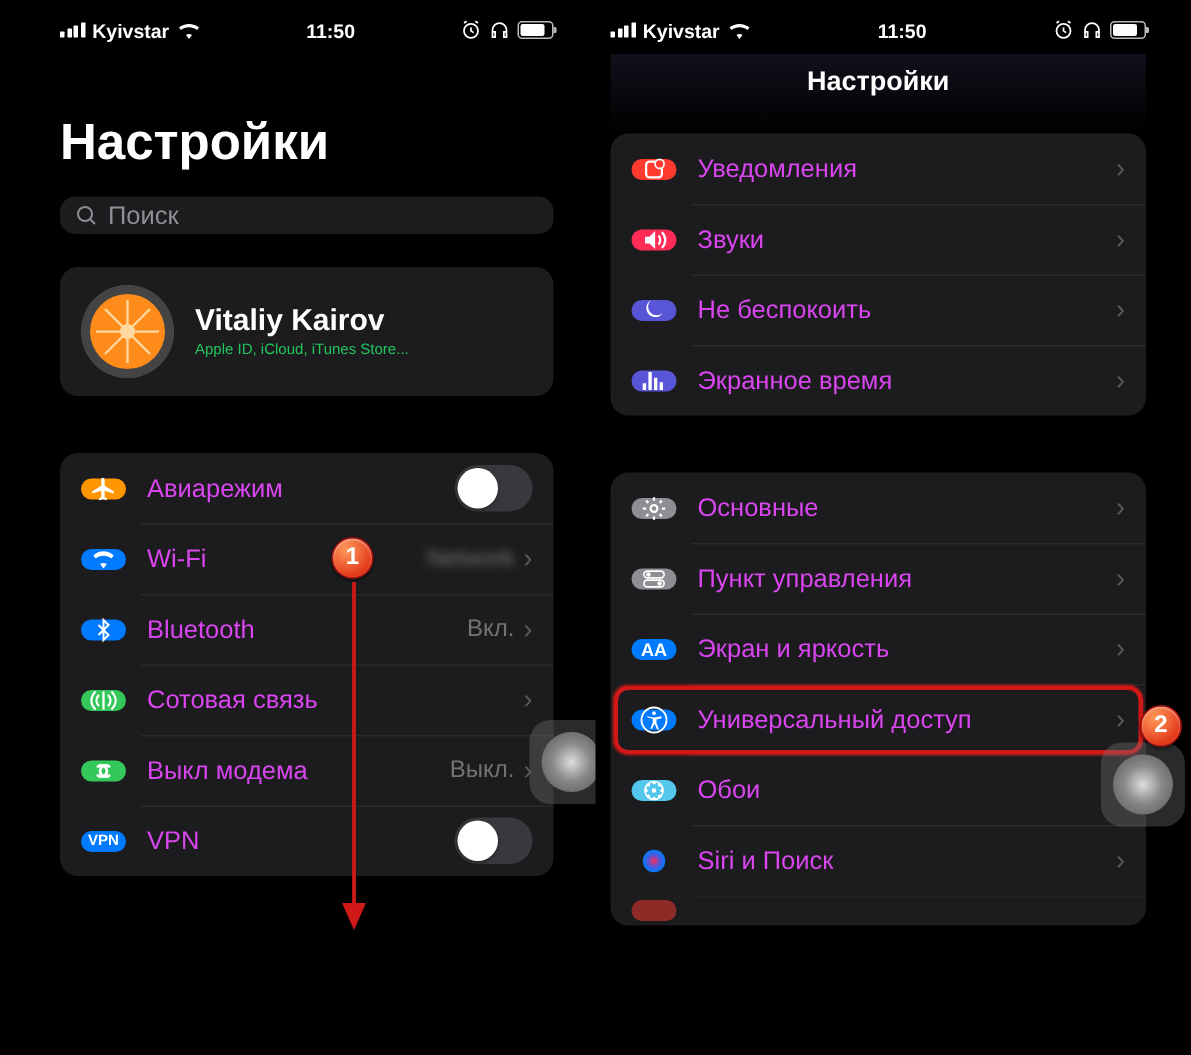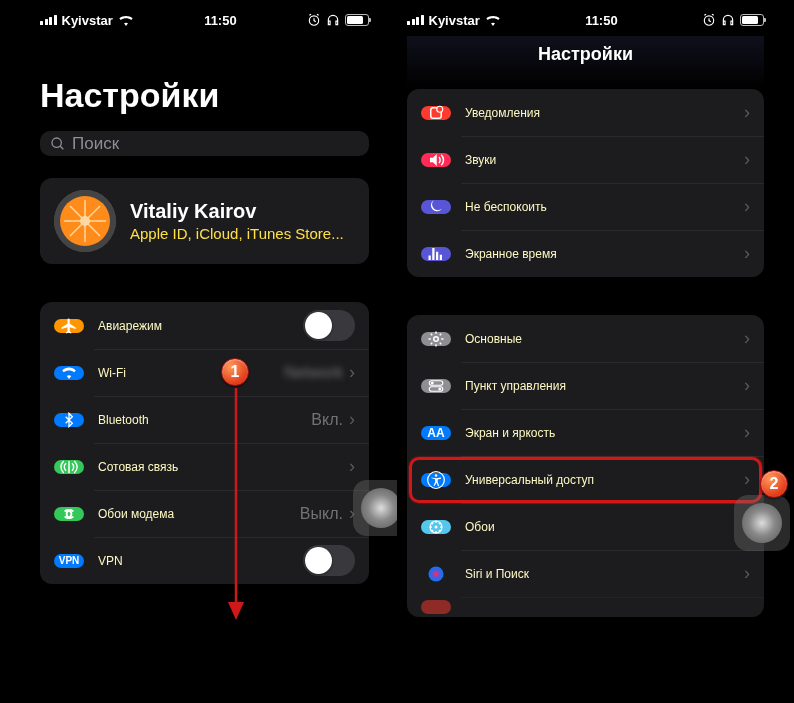--- a/index.html
+++ b/index.html
@@ -19,25 +19,25 @@
   .battery::after { content:""; position:absolute; right:-3px; top:3px; width:2px; height:4px; background:#bbb; border-radius:0 1px 1px 0; }
   .battery .fill { position:absolute; left:1px; top:1px; bottom:1px; width:75%; background:#fff; border-radius:1.5px; }
   .nav-header { text-align:center; color:#fff; font-size:18px; font-weight:600; padding: 8px 0 24px; background: linear-gradient(180deg, rgba(40,40,70,0.4), rgba(0,0,0,0.6)); }
   .big-title { color:#fff; font-size:34px; font-weight:700; padding: 40px 0 16px 0; }
   .search { background:#1c1c1e; border-radius:10px; height:25px; display:flex; align-items:center; padding:0 10px; color:#8e8e93; font-size:17px; gap:6px; margin-bottom: 22px; }
   .card { background:#1c1c1e; border-radius:12px; overflow:hidden; }
   .profile { display:flex; align-items:center; gap:14px; padding:12px 14px; }
   .avatar { width:62px; height:62px; border-radius:50%; background:#555; position:relative; overflow:hidden; }
   .avatar .orange { position:absolute; inset:0; display:flex; align-items:center; justify-content:center; }
   .profile-text .name { color:#fff; font-size:20px; font-weight:700; }
-  .profile-text .sub { color:#fde047; font-size:15px; margin-top:2px; }
+  .profile-text .sub { color:#22c55e; font-size:10px; margin-top:2px; }
   .row { display:flex; align-items:center; height:47px; padding:0 14px; position:relative; }
   .row + .row::before { content:""; position:absolute; left:54px; right:0; top:0; height:1px; background:#2a2a2c; }
   .icon-box { width:30px; height:14px; border-radius:7px; display:flex; align-items:center; justify-content:center; flex-shrink:0; }
-  .row-label { color:#fef9c3; font-size:12px; margin-left:14px; flex:1; }
+  .row-label { color:#d946ef; font-size:17px; margin-left:14px; flex:1; }
   .row-val { color:#737373; font-size:16px; margin-right:6px; }
   .chevron { color:#5a5a5e; font-size:18px; font-weight:300; }
   .toggle { width:52px; height:31px; border-radius:16px; background:#39393d; position:relative; }
   .toggle .knob { position:absolute; width:27px; height:27px; background:#fff; border-radius:50%; top:2px; left:2px; box-shadow:0 1px 3px rgba(0,0,0,0.4); }
   .group-gap { height: 38px; }
   .highlight-ring { position:absolute; border:3px solid #d01818; border-radius:10px; pointer-events:none; box-shadow:0 0 2px #d01818; }
   .step-badge { width:28px; height:28px; border-radius:50%; background: radial-gradient(circle at 35% 30%, #ff9a5a, #e23a1a 70%); color:#fff; font-weight:700; font-size:16px; display:flex; align-items:center; justify-content:center; border:1px solid #a01010; box-shadow: inset 0 1px 2px rgba(255,255,255,0.5), 0 1px 2px rgba(0,0,0,0.6); position:absolute; }
   .arrow-svg { position:absolute; }
   .assistive-touch { position:absolute; width:56px; height:56px; border-radius:14px; background:rgba(120,120,120,0.35); display:flex; align-items:center; justify-content:center; }
   .assistive-touch .inner { width:40px; height:40px; border-radius:50%; background:radial-gradient(circle,#ddd 0%, #888 45%, #555 100%); }
@@ -150,21 +150,21 @@
         </div>
       <span class="row-label">Сотовая связь</span>
       <span class="chevron">›</span>
     </div>
     <div class="row">
       <div class="icon-box" style="background:#34c759">
           <svg width="18" height="18" viewBox="0 0 24 24">
             <path fill="none" stroke="#fff" stroke-width="2.5" d="M7 8a5 5 0 110 8M17 8a5 5 0 100 8" stroke-linecap="round"></path>
           </svg>
         </div>
-      <span class="row-label">Обои модема</span>
+      <span class="row-label">Выкл модема</span>
       <span class="row-val">Выкл.</span>
       <span class="chevron">›</span>
     </div>
     <div class="row">
       <div class="icon-box" style="background:#007aff;color:#fff;font-size:10px;font-weight:700">VPN</div>
       <span class="row-label">VPN</span>
       <div class="toggle">
           <div class="knob"></div>
         </div>
     </div>

